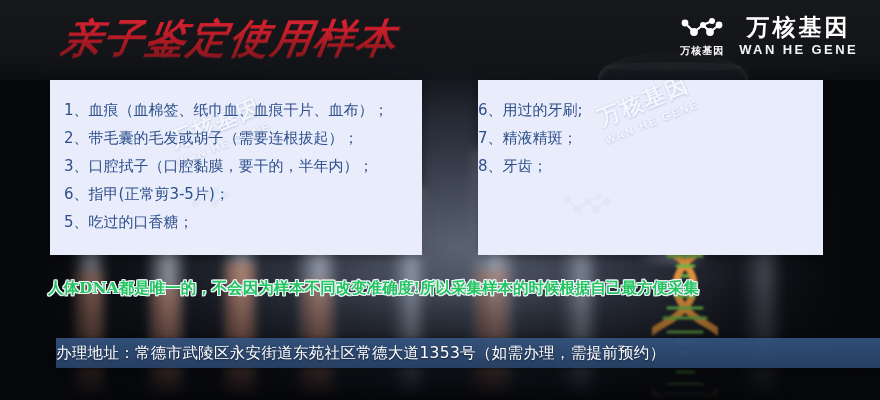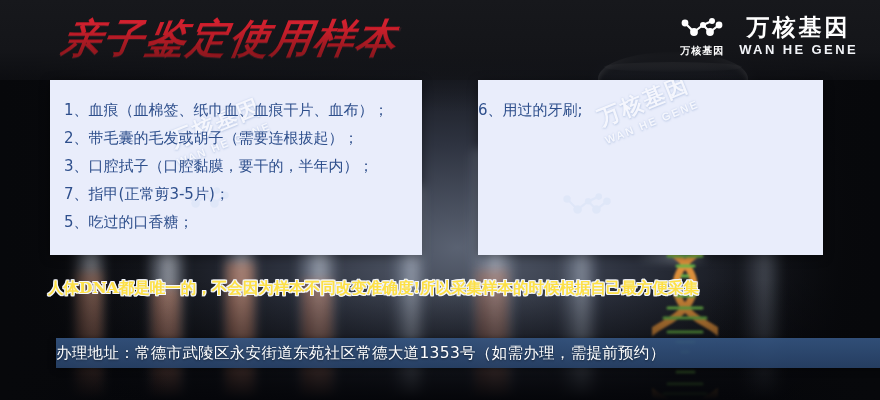--- a/index.html
+++ b/index.html
@@ -262,21 +262,21 @@
 
   
   .note {
     position: absolute;
     left: 48px;
     top: 272px;
     width: 790px;
     font-size: 15.5px;
     line-height: 32px;
     font-weight: 700;
-    color: #fde047;
+    color: #22c55e;
     font-family: "DejaVu Serif", "Liberation Serif", serif;
     text-shadow:
       -1px -1px 0 #f2f5fc, 1px -1px 0 #f2f5fc,
       -1px  1px 0 #f2f5fc, 1px  1px 0 #f2f5fc,
        0   -1px 0 #f2f5fc, 0    1px 0 #f2f5fc,
       -1px  0   0 #f2f5fc, 1px  0   0 #f2f5fc;
   }
 
   
   .address-bar {
@@ -407,21 +407,21 @@
           <circle cx="31" cy="16" r="3.7"></circle>
             <circle cx="40" cy="9" r="3.2"></circle>
         </g>
       </svg>
     </span>
 
     <ul class="panel-list">
       <li>1、血痕（血棉签、纸巾血、血痕干片、血布）；</li>
       <li>2、带毛囊的毛发或胡子（需要连根拔起）；</li>
       <li>3、口腔拭子（口腔黏膜，要干的，半年内）；</li>
-      <li>7、指甲(正常剪3-5片)；</li>
+      <li>6、指甲(正常剪3-5片)；</li>
       <li>5、吃过的口香糖；</li>
     </ul>
   </div>
 
   <div class="panel right">
     <div class="watermark">
       <span class="wm-cn">万核基因</span>
       <span class="wm-en">WAN HE GENE</span>
     </div>
     <span class="wm-mark">
@@ -439,20 +439,22 @@
           <circle cx="24" cy="9" r="2.8"></circle>
             <circle cx="33" cy="5" r="2.8"></circle>
           <circle cx="31" cy="16" r="3.7"></circle>
             <circle cx="40" cy="9" r="3.2"></circle>
         </g>
       </svg>
     </span>
 
     <ul class="panel-list">
       <li>6、用过的牙刷;</li>
+      <li>7、精液精斑；</li>
+      <li>8、牙齿；</li>
     </ul>
   </div>
 
   <div class="note">
     <div>人体DNA都是唯一的，不会因为样本不同改变准确度!所以采集样本的时候根据自己最方便采集</div>
   </div>
 
   <div class="address-bar">
     <span class="address-text">办理地址：常德市武陵区永安街道东苑社区常德大道1353号（如需办理，需提前预约）</span>
   </div>

